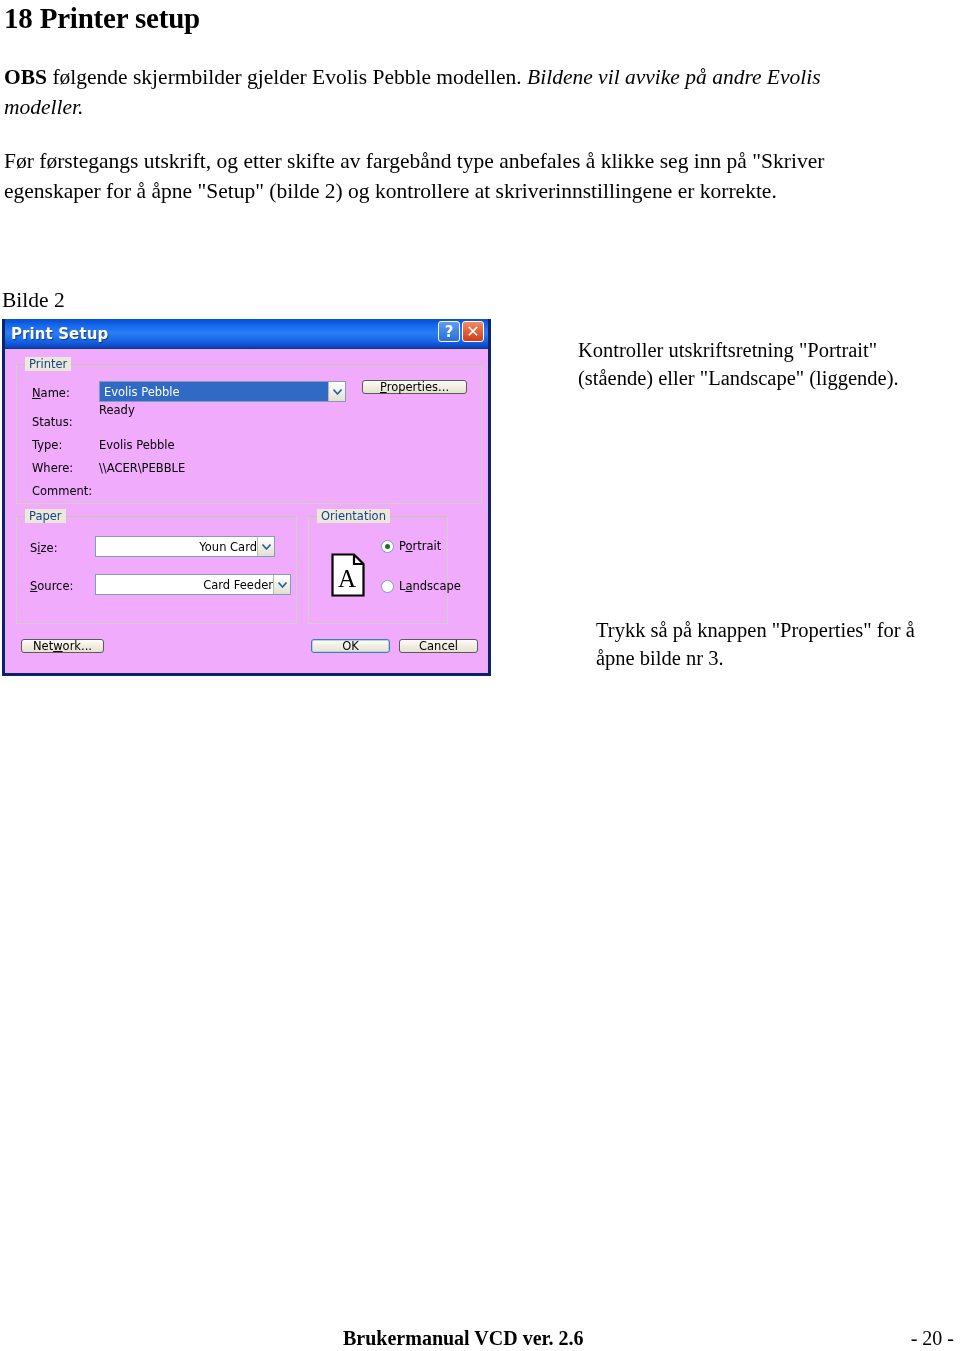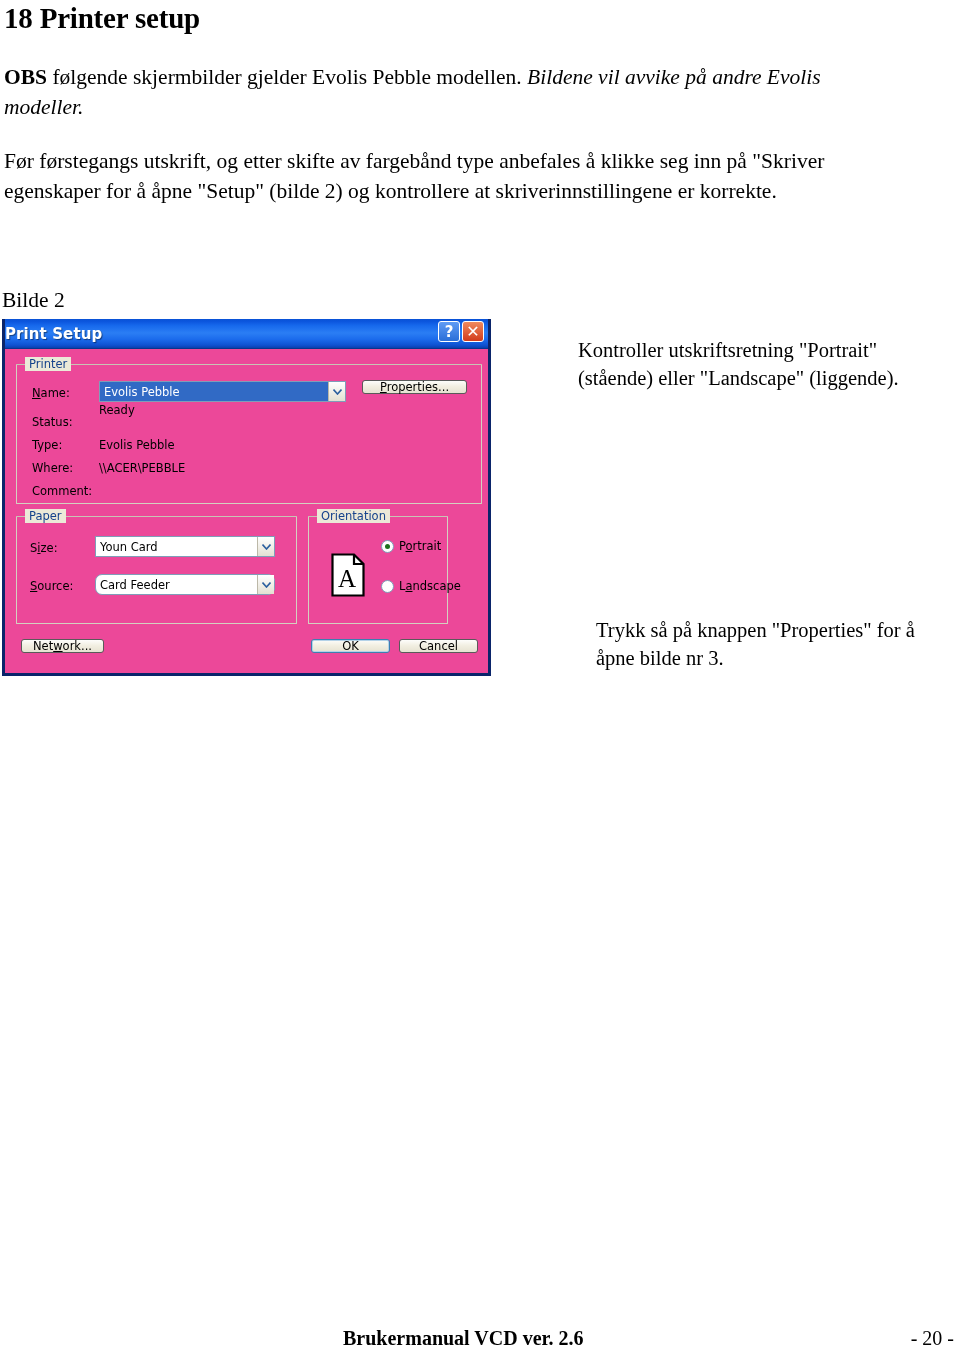--- a/index.html
+++ b/index.html
@@ -97,21 +97,21 @@
         #0a53d6 0%, #0b55dd 8%, #1668ec 22%,
         #2b7ef4 48%, #1b6bec 70%, #0e52d2 90%, #0a3fae 100%);
     border-bottom: 1px solid #06368f;
     display: flex;
     align-items: center;
   }
   .titlebar-text {
     color: #ffffff;
     font-size: 15px;
     font-weight: bold;
-    margin-left: 0;
+    margin-left: 6px;
     text-shadow: 1px 1px 1px rgba(0,0,0,0.45);
     letter-spacing: 0.1px;
   }
   .titlebar-buttons {
     position: absolute;
     right: 4px;
     top: 2px;
     display: flex;
     gap: 2px;
   }
@@ -129,21 +129,22 @@
     box-sizing: border-box;
   }
   .tb-help  { background: linear-gradient(180deg,#5f9bf4,#2a6ed8); }
   .tb-close { background: linear-gradient(180deg,#f08a5e,#d23b1c); }
   .tb-close .glyph { font-size: 16px; line-height: 13px; }
 
   .dlg-body {
     position: relative;
     padding: 0;
     height: 325px;
-    background: #ec4899;
+    background: #f0abfc;
+    text-align: right;
   }
 
   
   .group {
     position: absolute;
     border: 1px solid #d4d0c0;
     border-top-color: #c8c4b4;
     border-radius: 1px;
     box-sizing: border-box;
   }
@@ -346,21 +347,21 @@
         <div class="combo-arrow">
           <svg width="9" height="6" viewBox="0 0 9 6">
               <path d="M0.5 0.5 L4.5 5 L8.5 0.5" fill="none" stroke="#2b5f9e" stroke-width="1.6"></path>
             </svg>
         </div>
       </div>
 
       <div class="fld-label" style="left:13px; top:62px;">
         <span class="ul">S</span>ource:
       </div>
-      <div class="combo" style="left:78px; top:57px; width:180px;border-radius:7px;">
+      <div class="combo" style="left:78px; top:57px; width:196px;">
         <div class="combo-text">Card Feeder</div>
         <div class="combo-arrow">
           <svg width="9" height="6" viewBox="0 0 9 6">
               <path d="M0.5 0.5 L4.5 5 L8.5 0.5" fill="none" stroke="#2b5f9e" stroke-width="1.6"></path>
             </svg>
         </div>
       </div>
     </div>
 
     <div class="group grp-orientation">

